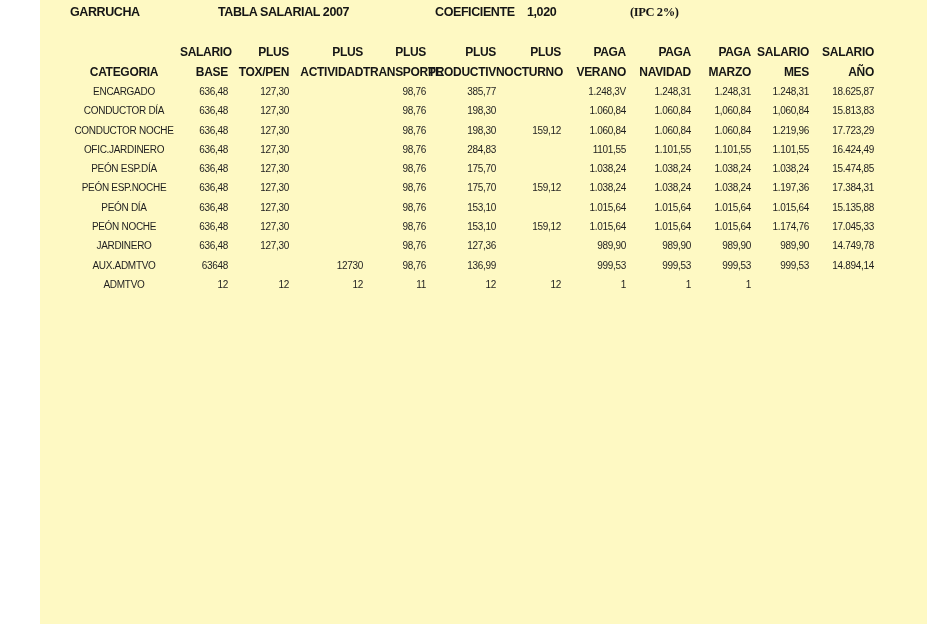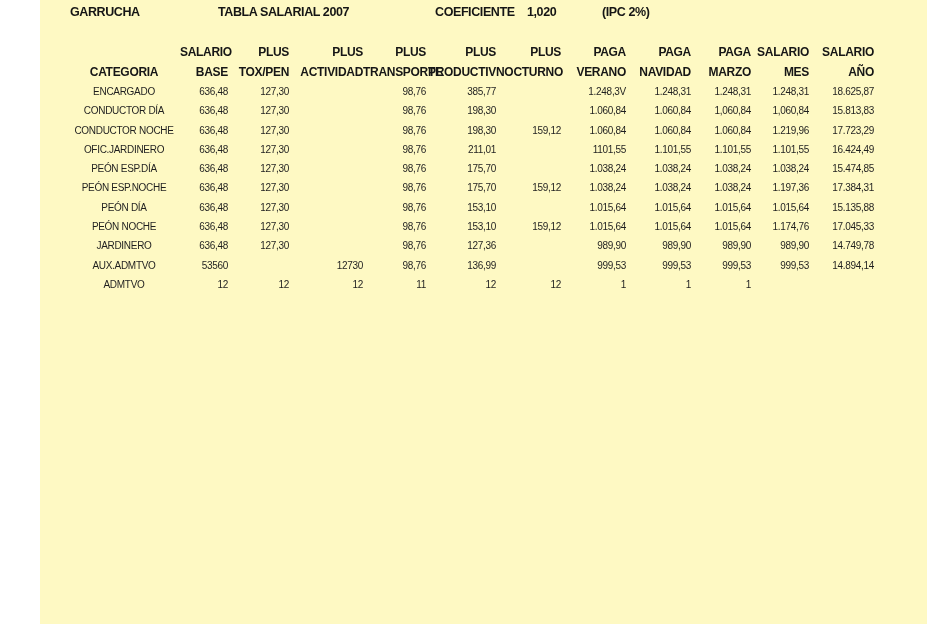--- a/index.html
+++ b/index.html
@@ -23,21 +23,21 @@
     font-weight: 700;
     font-size: 12.5px;
     letter-spacing: -0.4px;
     white-space: nowrap;
     color: #151515;
   }
   .t-muni  { left: 30px;  }
   .t-title { left: 178px; }
   .t-coefl { left: 395px; }
   .t-coefv { left: 487px; }
-  .t-ipc   { left: 562px; }
+  .t-ipc   { left: 590px; font-family: Liberation Serif, serif; }
 
   .table {
     position: absolute;
     left: 28px;
     top: 42px;
     width: 806px;
   }
   .tr {
     display: grid;
     grid-template-columns: 112px 48px 61px 74px 63px 70px 65px 65px 65px 60px 58px 65px;
@@ -149,21 +149,21 @@
           <div class="cell">1.060,84</div>
           <div class="cell">1.219,96</div>
           <div class="cell">17.723,29</div>
         </div>
         <div class="tr d">
           <div class="cell cat">OFIC.JARDINERO</div>
           <div class="cell">636,48</div>
           <div class="cell">127,30</div>
           <div class="cell"></div>
           <div class="cell">98,76</div>
-          <div class="cell">211,01</div>
+          <div class="cell">284,83</div>
           <div class="cell"></div>
           <div class="cell">1101,55</div>
           <div class="cell">1.101,55</div>
           <div class="cell">1.101,55</div>
           <div class="cell">1.101,55</div>
           <div class="cell">16.424,49</div>
         </div>
         <div class="tr d">
           <div class="cell cat">PEÓN ESP.DÍA</div>
           <div class="cell">636,48</div>
@@ -229,21 +229,21 @@
           <div class="cell">127,36</div>
           <div class="cell"></div>
           <div class="cell">989,90</div>
           <div class="cell">989,90</div>
           <div class="cell">989,90</div>
           <div class="cell">989,90</div>
           <div class="cell">14.749,78</div>
         </div>
         <div class="tr d">
           <div class="cell cat">AUX.ADMTVO</div>
-          <div class="cell">53560</div>
+          <div class="cell">63648</div>
           <div class="cell"></div>
           <div class="cell">12730</div>
           <div class="cell">98,76</div>
           <div class="cell">136,99</div>
           <div class="cell"></div>
           <div class="cell">999,53</div>
           <div class="cell">999,53</div>
           <div class="cell">999,53</div>
           <div class="cell">999,53</div>
           <div class="cell">14.894,14</div>

